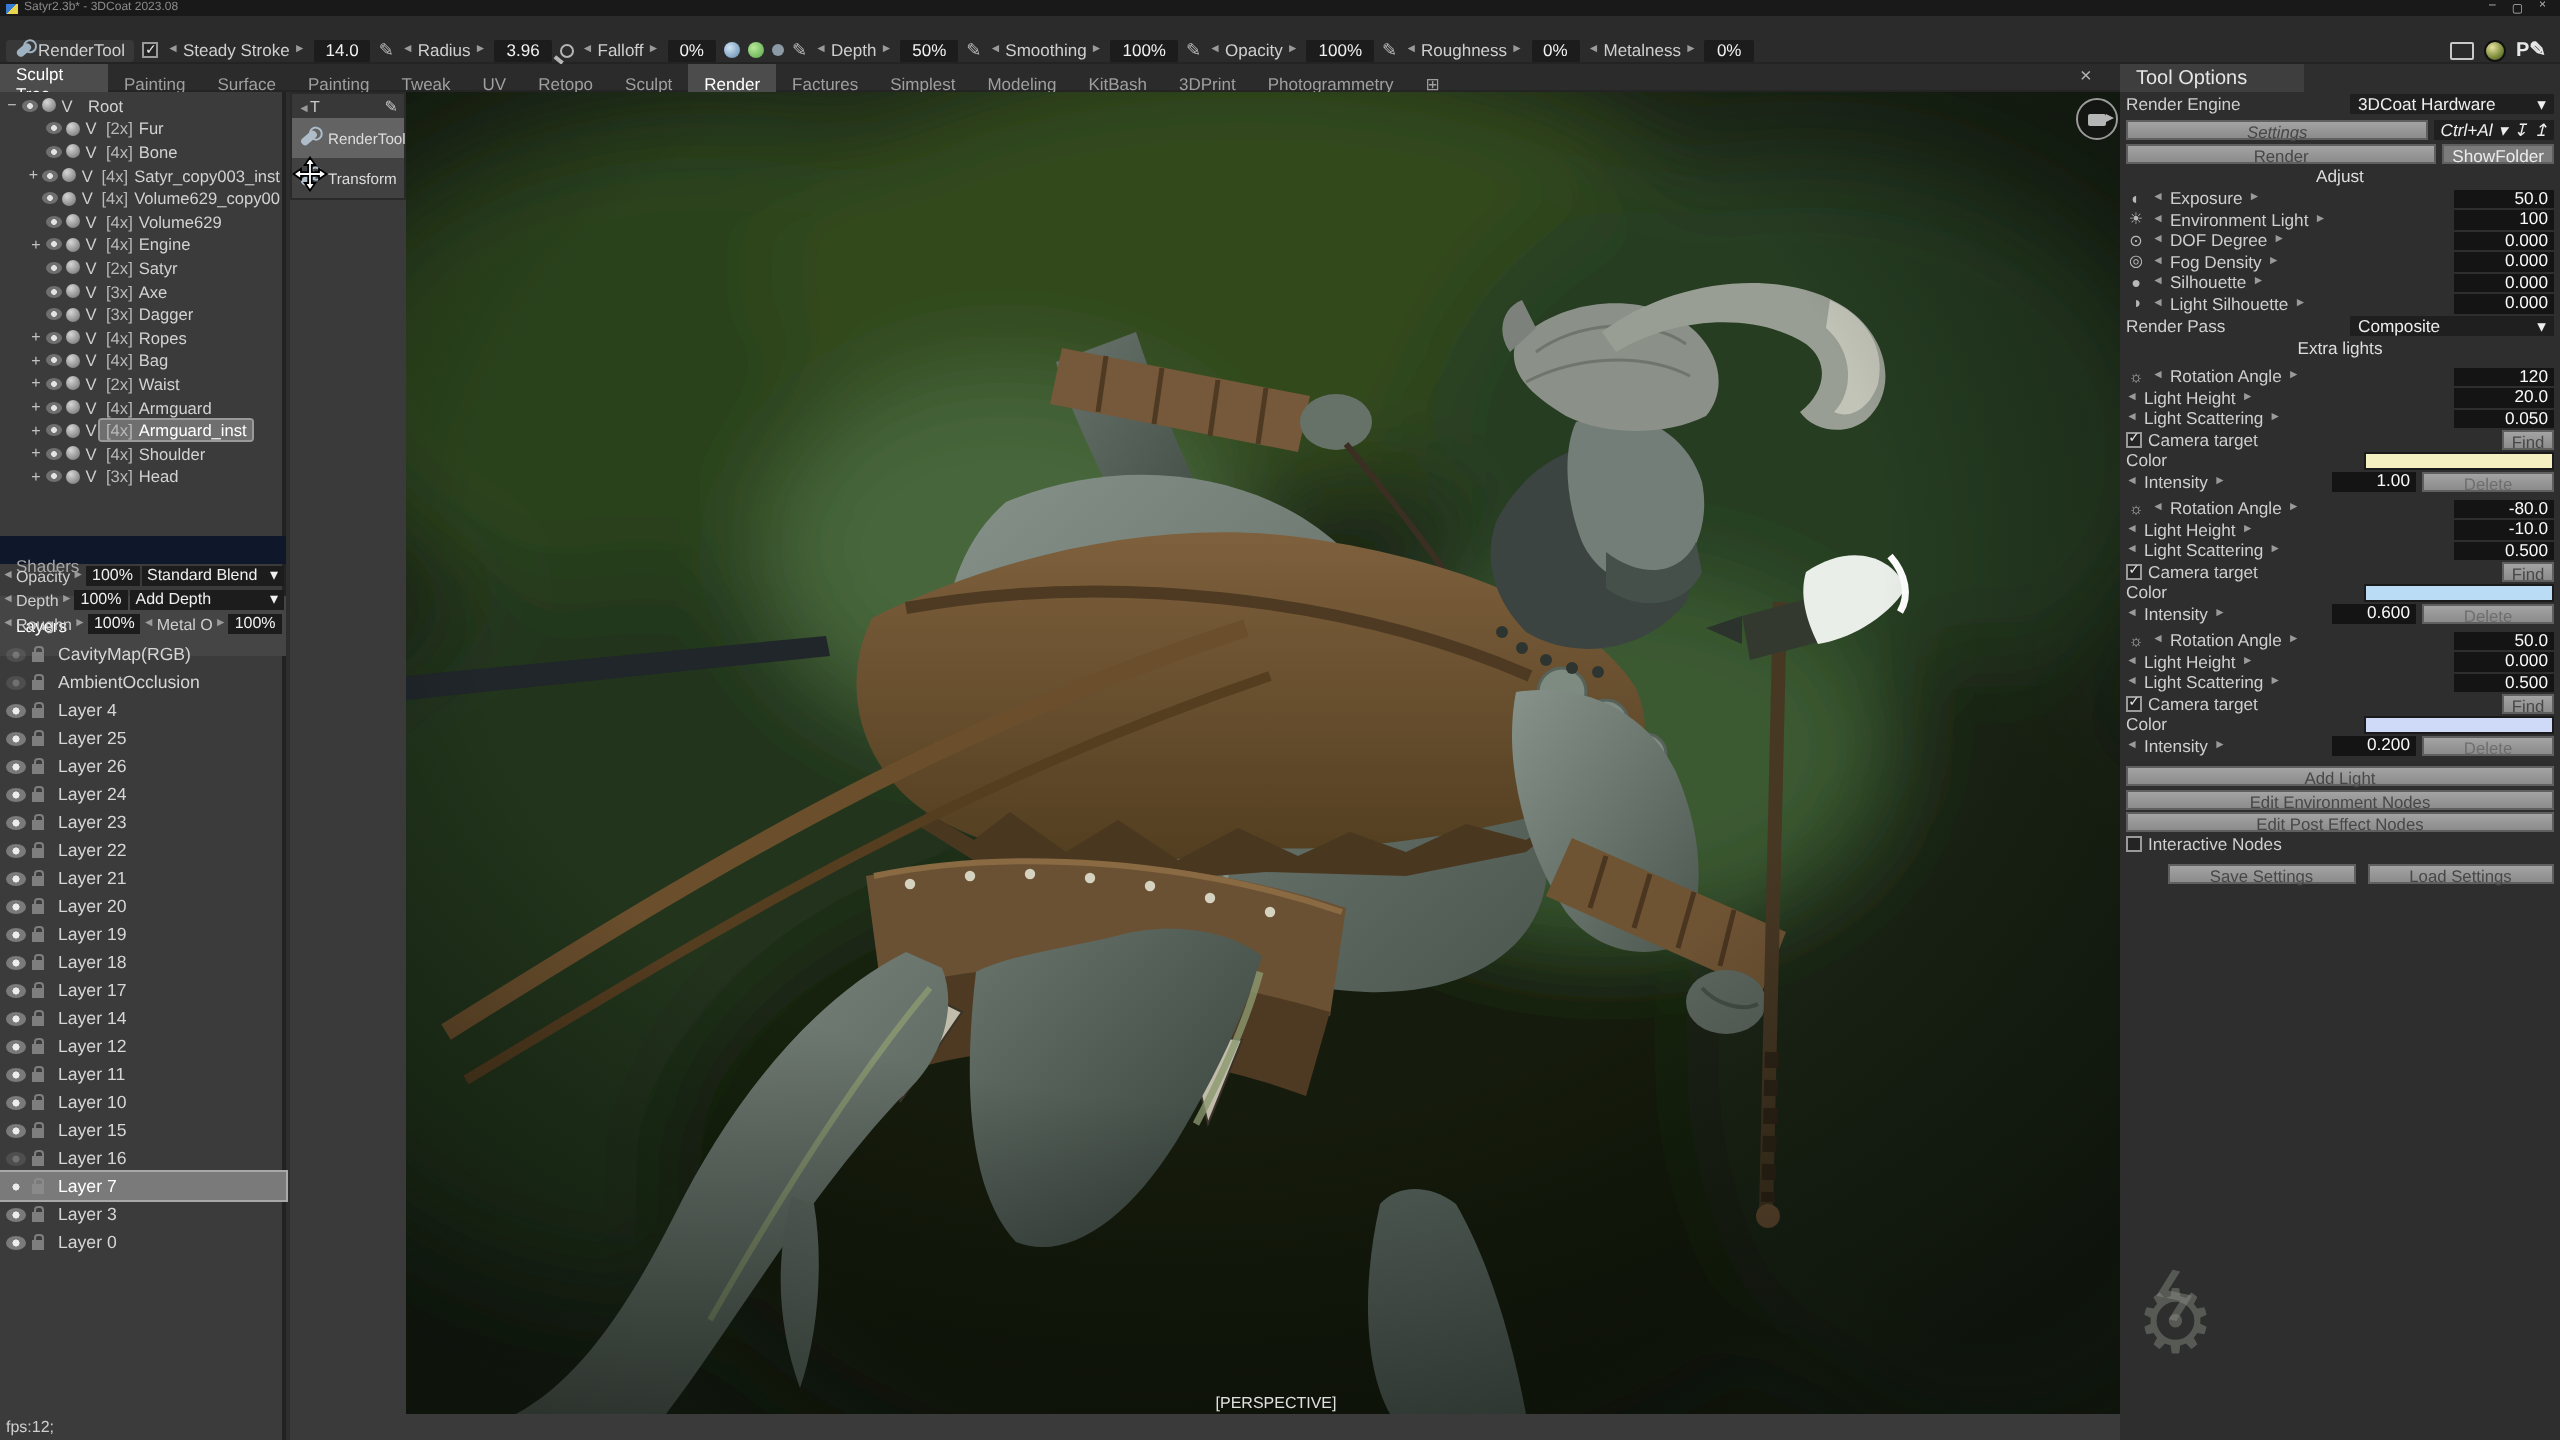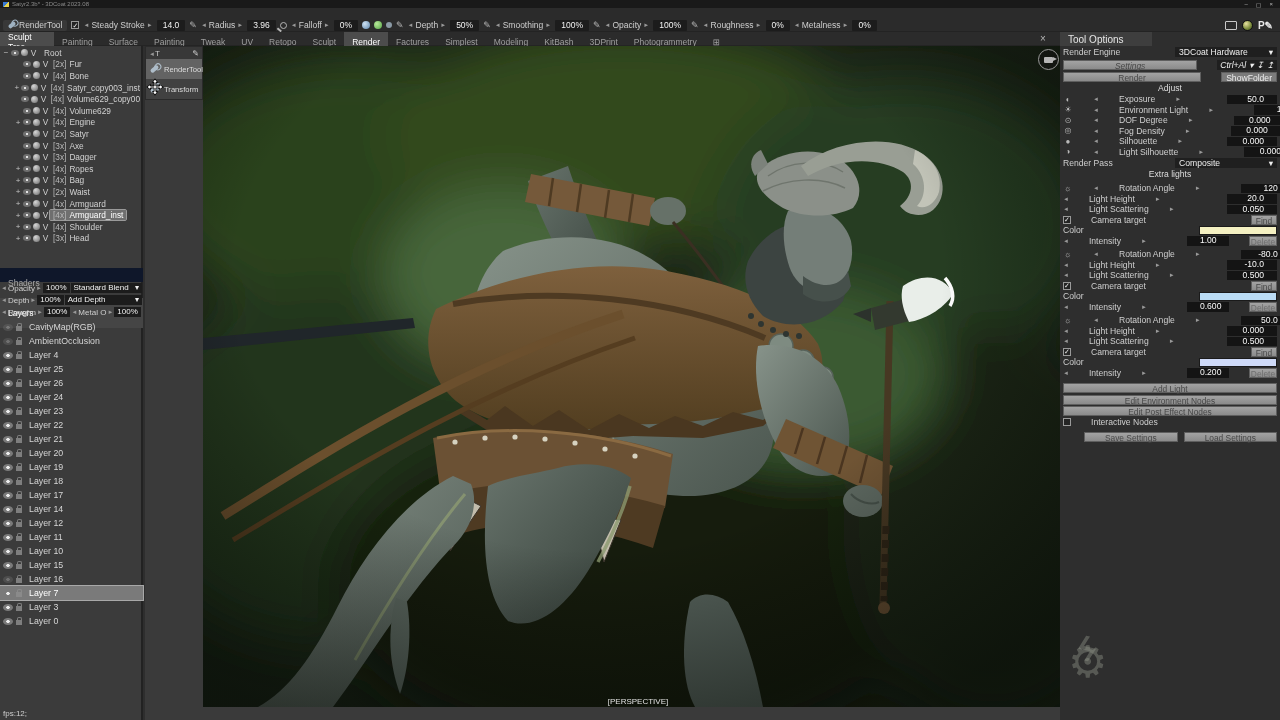--- a/index.html
+++ b/index.html
@@ -105,25 +105,25 @@
     border-top:2.5px solid transparent; border-bottom:2.5px solid transparent; }
   .bottomstrip { left:203px; top:707px; width:857px; height:13px; background:#3a3a3a; }
 
   
   .cursor { left:146px; top:78px; width:18px; height:18px; z-index:40; pointer-events:none; }
 
   
   .rightpanel { left:1060px; top:32px; width:220px; height:688px; background:#2e2e2e; font-size:8.6px; color:#cfcfcf; }
   .rp-close { left:1040px; top:33px; font-size:10px; color:#b5b5b5; z-index:5; }
   .rp-tab { height:14px; width:92px; background:#3e3e3e; color:#e6e6e6; display:flex; align-items:center; padding:0 8px; font-size:10px; }
-  .rp-row { display:flex; align-items:center; height:10.5px; padding:0 3px; gap:20px; }
+  .rp-row { display:flex; align-items:center; height:10.5px; padding:0 3px; gap:3px; }
   .rp-row .lab { white-space:nowrap; }
   .spacer { flex:1; }
   .ddval { background:#1f1f1f; color:#eee; height:10px; line-height:10px; padding:0 4px; display:flex; gap:4px; min-width:102px; justify-content:space-between; }
-  .vbox { background:#141414; color:#fafafa; height:9.5px; line-height:9.5px; min-width:50px; text-align:right; padding:0 13px; }
+  .vbox { background:#141414; color:#fafafa; height:9.5px; line-height:9.5px; min-width:50px; text-align:right; padding:0 3px; }
   .gbtn { background:linear-gradient(#a3a3a3,#8b8b8b); color:#474747; text-align:center; height:10px; line-height:10px;
     border:1px solid #5f5f5f; font-size:8.4px; }
   .rp-row .cbm { line-height:1; }
   .hdr { text-align:center; height:11px; line-height:11px; color:#dedede; }
   .row-ico { width:10px; text-align:center; color:#b8b8b8; font-size:8px; flex:0 0 auto; }
   .swatch { height:9px; flex:1; max-width:110px; border:1px solid #1a1a1a; }
   .find-btn { width:26px; }
   .del-btn { width:66px; color:#6e6e6e; }
   .settings-right { background:#1f1f1f; color:#eee; height:10px; line-height:10px; padding:0 3px; display:flex; gap:3px; }
   .showfolder { color:#ececec; background:#7b7b7b; height:10px; line-height:10px; padding:0 4px; border:1px solid #5f5f5f; }

